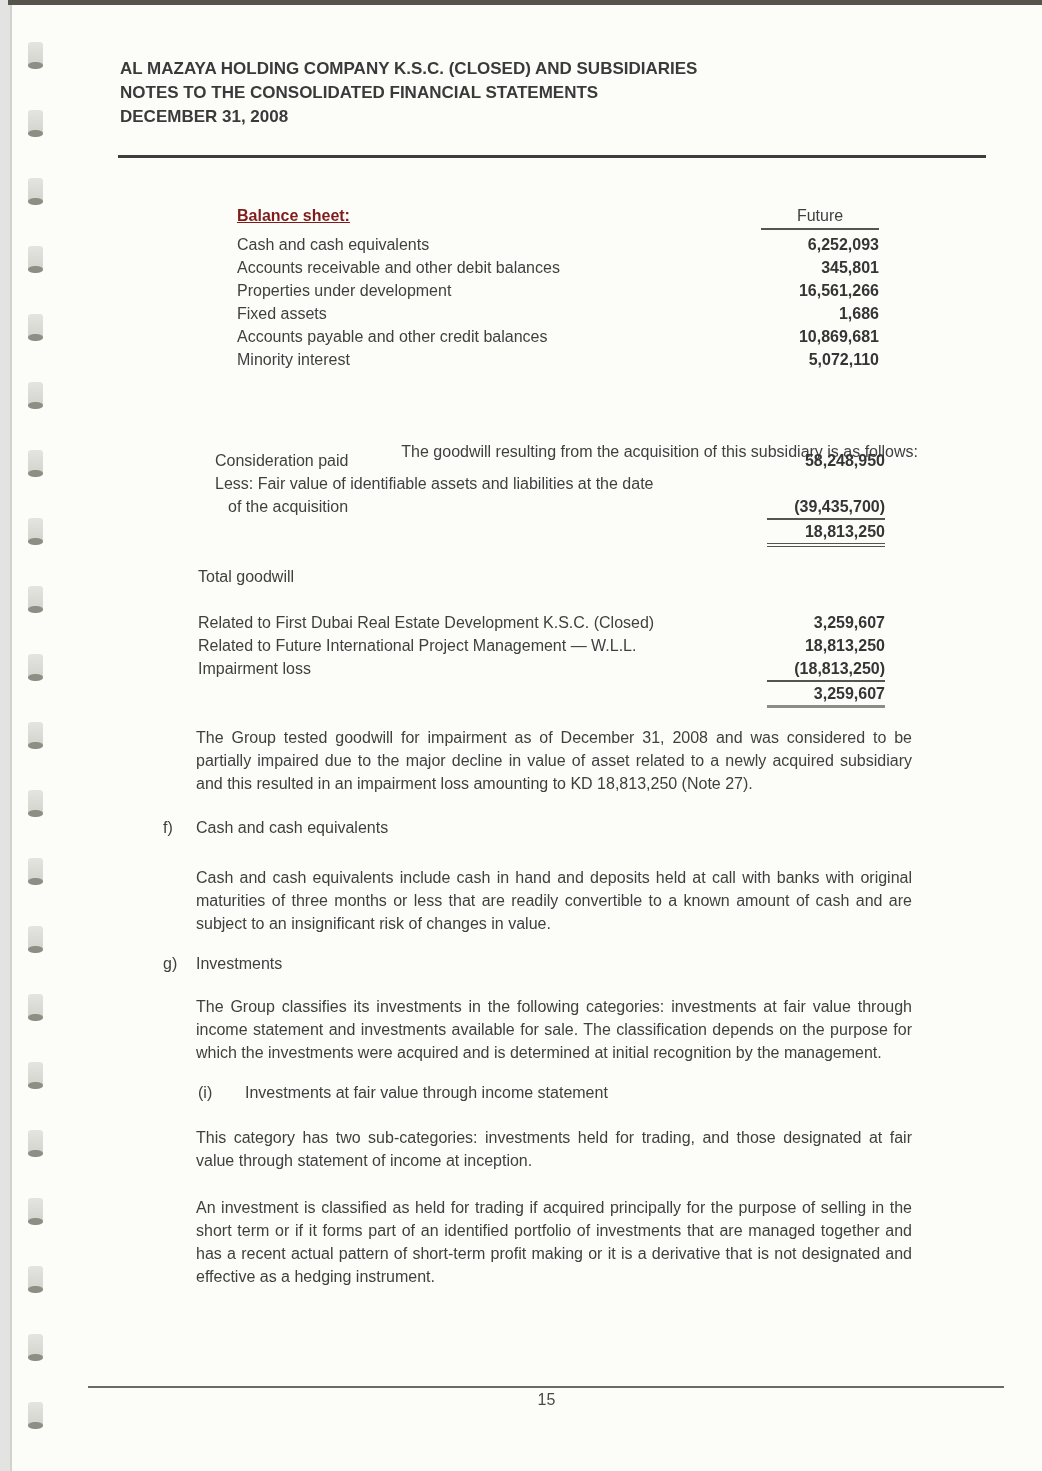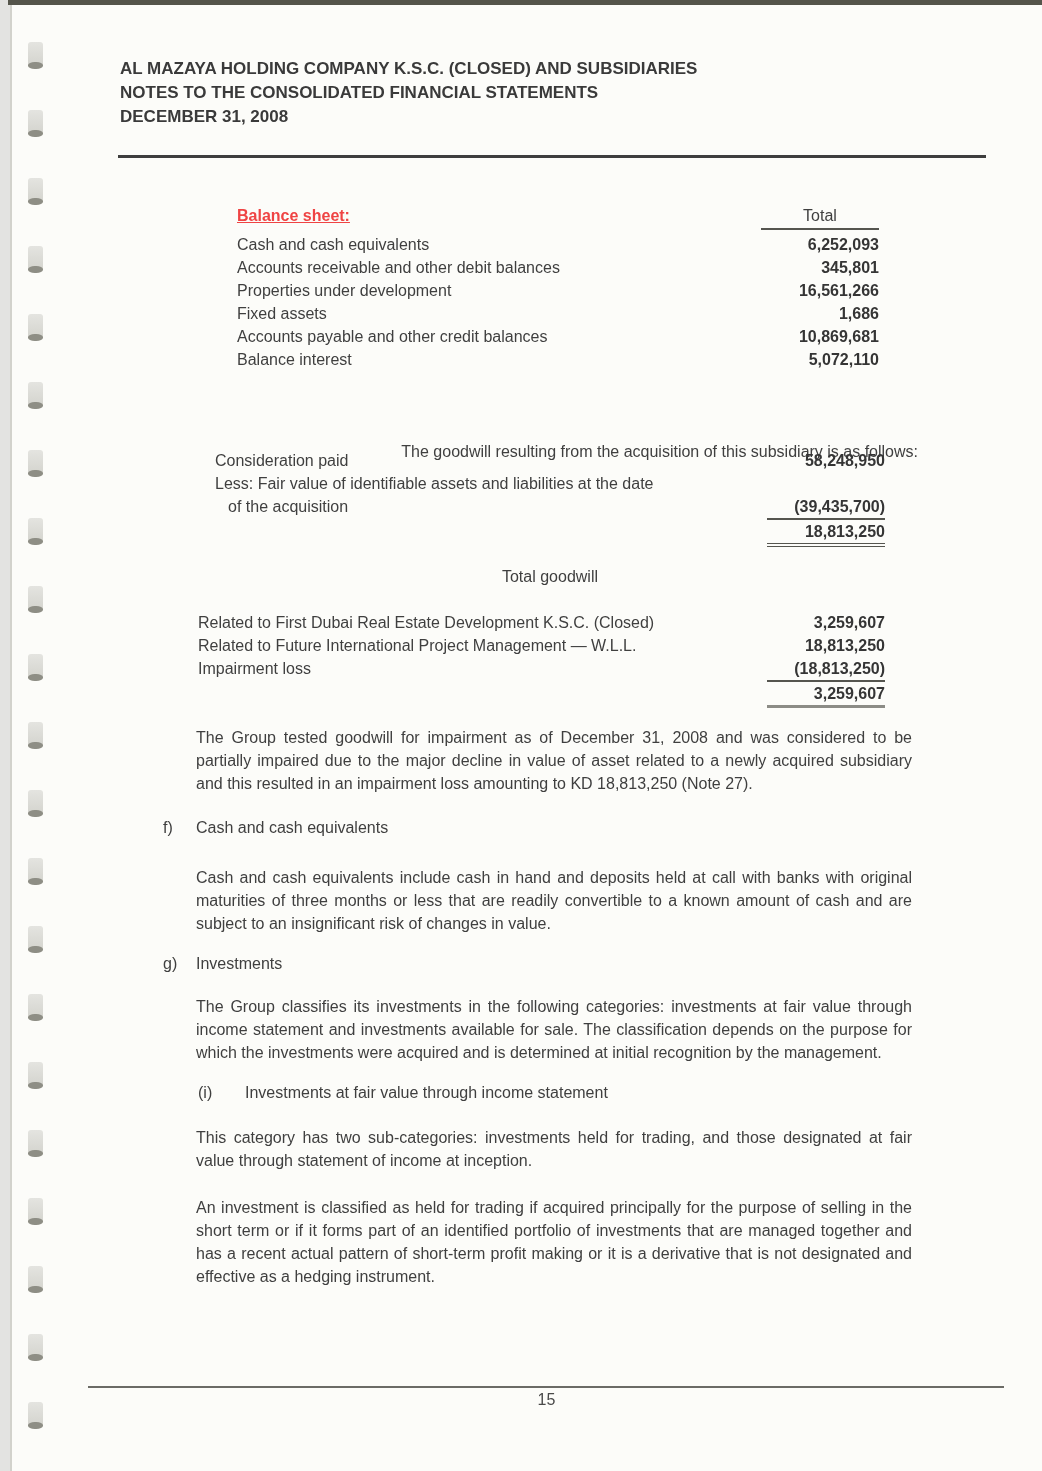--- a/index.html
+++ b/index.html
@@ -19,21 +19,21 @@
   .header .b{font-weight:bold;}
   .header-rule{position:absolute;left:118px;top:155px;width:868px;height:3px;background:#3e3e3e;}
   
   .tbl{position:absolute;font-size:16px;line-height:23px;}
   .row{display:flex;align-items:baseline;}
   .lbl{flex:1;color:#3f3f3f;}
   .amt{width:118px;text-align:right;font-weight:bold;color:#353535;white-space:nowrap;}
   .u1{border-bottom:2px solid #55554f;}
   .dbl{border-bottom:4px double #55554f;}
   .u-gray{border-bottom:3px solid #8c8c86;}
-  .bs-title{font-weight:bold;text-decoration:underline;color:#ef4444;}
+  .bs-title{font-weight:bold;text-decoration:underline;color:#7f1d1d;}
   .bs-head{display:flex;align-items:baseline;margin-bottom:3px;}
   .amount-head{width:118px;text-align:center;font-weight:normal;color:#3f3f3f;
     border-bottom:2px solid #55554f;padding-bottom:1px;}
   .indent{padding-left:13px;}
   
   .para{position:absolute;width:716px;font-size:16px;line-height:23px;text-align:justify;color:#3f3f3f;}
   .section{position:absolute;display:flex;font-size:16px;line-height:23px;color:#3f3f3f;}
   .sec-letter{width:33px;flex:none;}
   .sec-marker{width:47px;flex:none;}
   
@@ -118,21 +118,21 @@
   <div class="header">
     <div class="b">AL MAZAYA HOLDING COMPANY K.S.C. (CLOSED) AND SUBSIDIARIES</div>
     <div class="b">NOTES TO THE CONSOLIDATED FINANCIAL STATEMENTS</div>
     <div class="b">DECEMBER 31, 2008</div>
   </div>
   <div class="header-rule"></div>
 
   <div class="tbl" style="left:237px;top:204px;width:642px;">
     <div class="bs-head">
       <span class="bs-title" style="flex:1;">Balance sheet:</span>
-      <span class="amount-head">Total</span>
+      <span class="amount-head">Future</span>
     </div>
     <div class="row">
       <span class="lbl">Cash and cash equivalents</span>
       <span class="amt">6,252,093</span>
     </div>
     <div class="row">
       <span class="lbl">Accounts receivable and other debit balances</span>
       <span class="amt">345,801</span>
     </div>
     <div class="row">
@@ -141,21 +141,21 @@
     </div>
     <div class="row">
       <span class="lbl">Fixed assets</span>
       <span class="amt">1,686</span>
     </div>
     <div class="row">
       <span class="lbl">Accounts payable and other credit balances</span>
       <span class="amt">10,869,681</span>
     </div>
     <div class="row">
-      <span class="lbl">Balance interest</span>
+      <span class="lbl">Minority interest</span>
       <span class="amt">5,072,110</span>
     </div>
   </div>
 
   <div class="para" style="left:198px;top:408px;width:720px;text-align:right;margin-top:32px;">The goodwill resulting from the acquisition of this subsidiary is as follows:</div>
 
   <div class="tbl" style="left:215px;top:449px;width:670px;">
     <div class="row">
       <span class="lbl">Consideration paid</span>
       <span class="amt">58,248,950</span>
@@ -166,21 +166,21 @@
     </div>
     <div class="row">
       <span class="lbl indent">of the acquisition</span>
       <span class="amt u1">(39,435,700)</span>
     </div>
     <div class="row" style="justify-content:flex-end;">
       <span class="amt dbl">18,813,250</span>
     </div>
   </div>
 
-  <div class="para" style="left:198px;top:565px;width:400px;text-align:right;">Total goodwill</div>
+  <div class="para" style="left:198px;top:565px;width:400px;text-align:left;">Total goodwill</div>
 
   <div class="tbl" style="left:198px;top:611px;width:687px;">
     <div class="row">
       <span class="lbl">Related to First Dubai Real Estate Development K.S.C. (Closed)</span>
       <span class="amt">3,259,607</span>
     </div>
     <div class="row">
       <span class="lbl">Related to Future International Project Management — W.L.L.</span>
       <span class="amt">18,813,250</span>
     </div>

